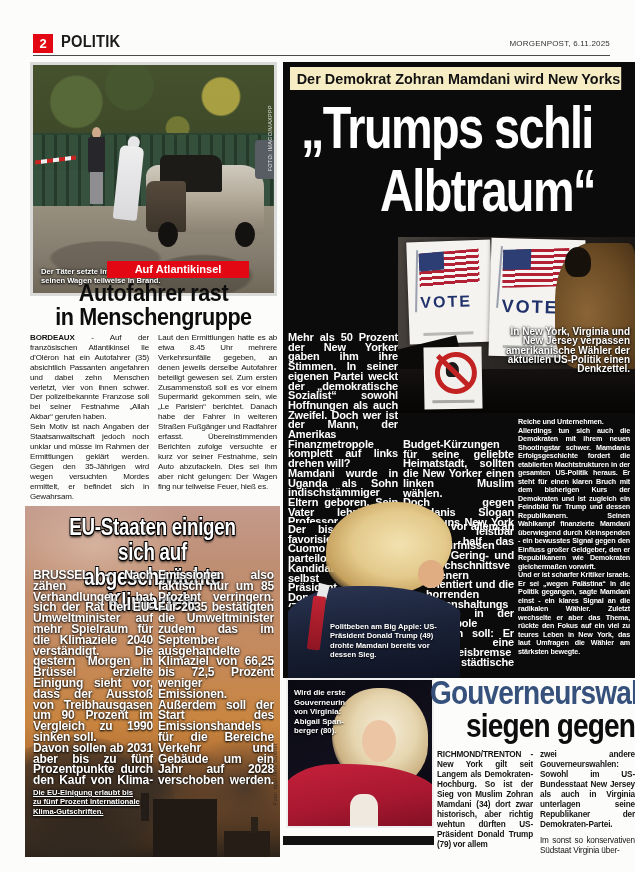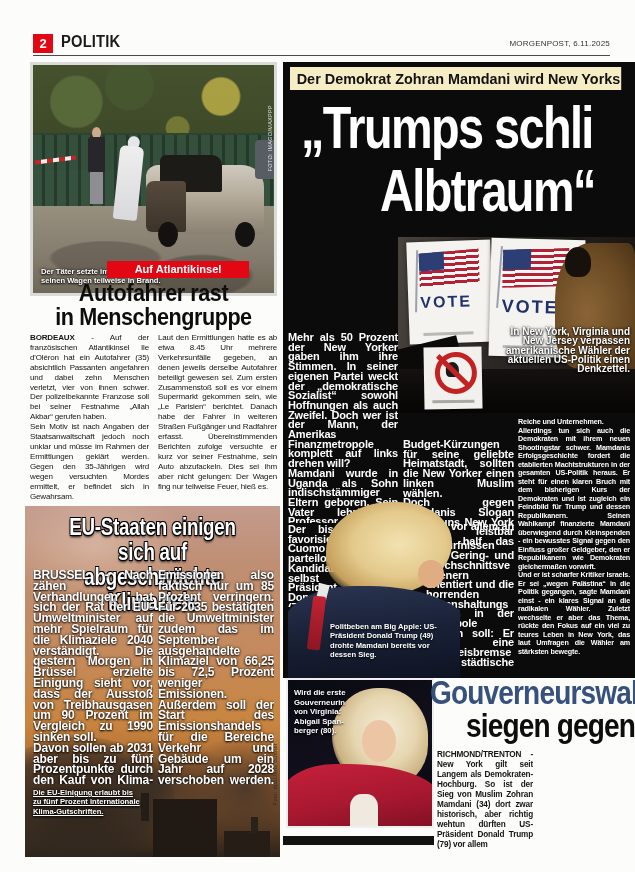--- a/index.html
+++ b/index.html
@@ -304,14 +304,18 @@
     <div class="sp-face"></div>
     <div class="sp-blazer"></div>
     <div class="sp-shirt"></div>
     <div class="sp-caption">Wird die erste Gouverneurin von Virginia: Abigail Span­berger (80).</div>
   </div>
   <div class="abs black-bar"></div>
 
   <div class="abs gov-h1">Gouverneurswah</div>
   <div class="abs gov-h2">siegen gegen</div>
   <div class="abs gov-col gov-c1 just">RICHMOND/TRENTON - New York gilt seit Langem als Demokraten-Hochburg. So ist der Sieg von Muslim Zohran Mamdani (34) dort zwar historisch, aber richtig wehtun dürften US-Präsident Donald Trump (79) vor allem</div>
+  <div class="abs gov-col gov-c2">
+    <div class="just">zwei andere Gouverneurswahlen: Sowohl im US-Bundesstaat New Jersey als auch in Virginia unterlagen seine Republikaner der Demokraten-Partei.</div>
+    <div class="just gov-c2-reg">Im sonst so konservativen Südstaat Virginia über-</div>
+  </div>
 
 </div>
 
 </body></html>

